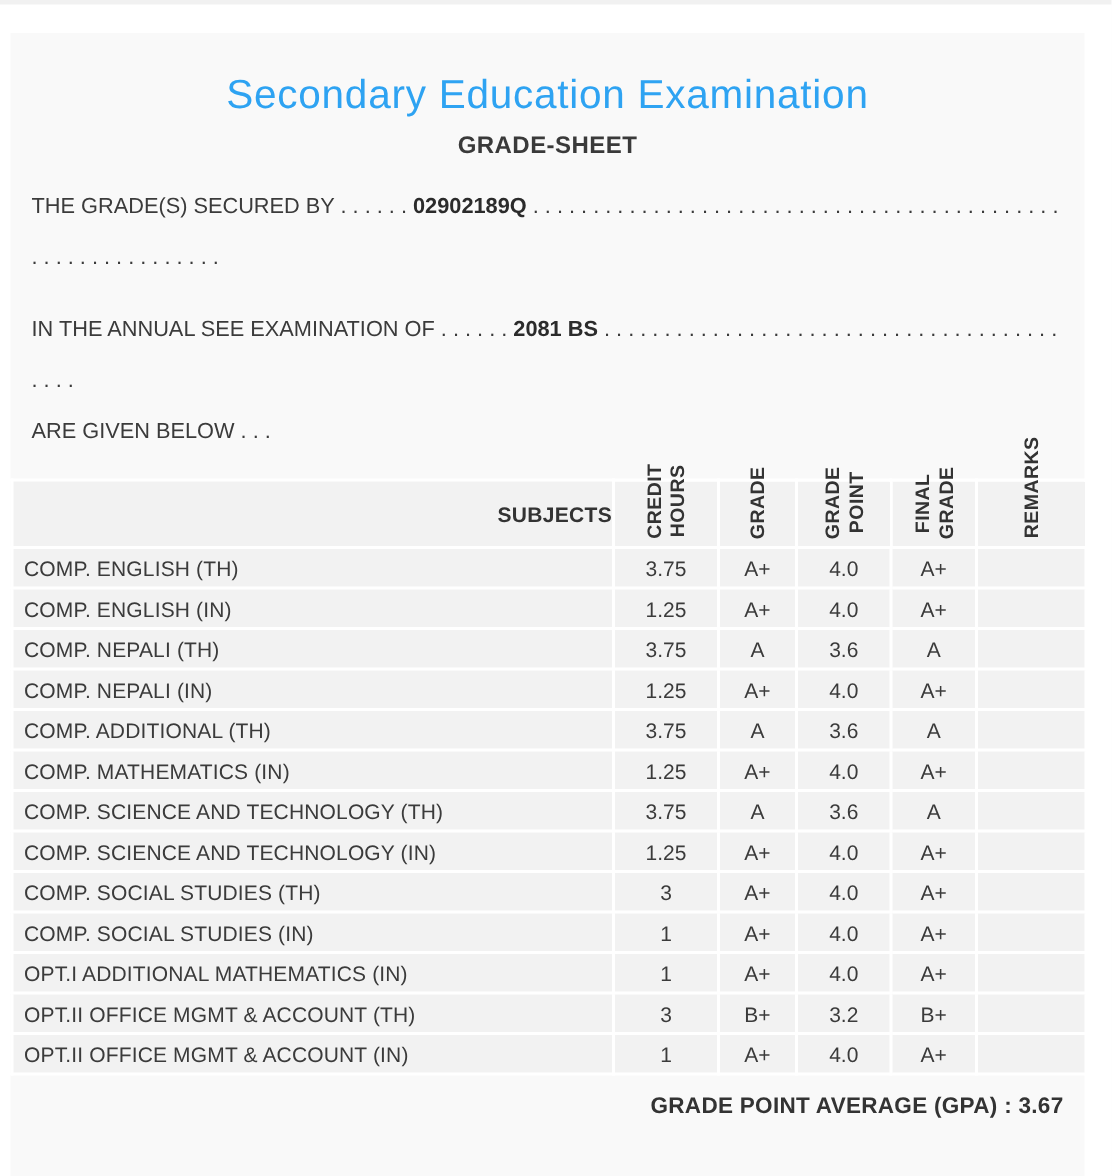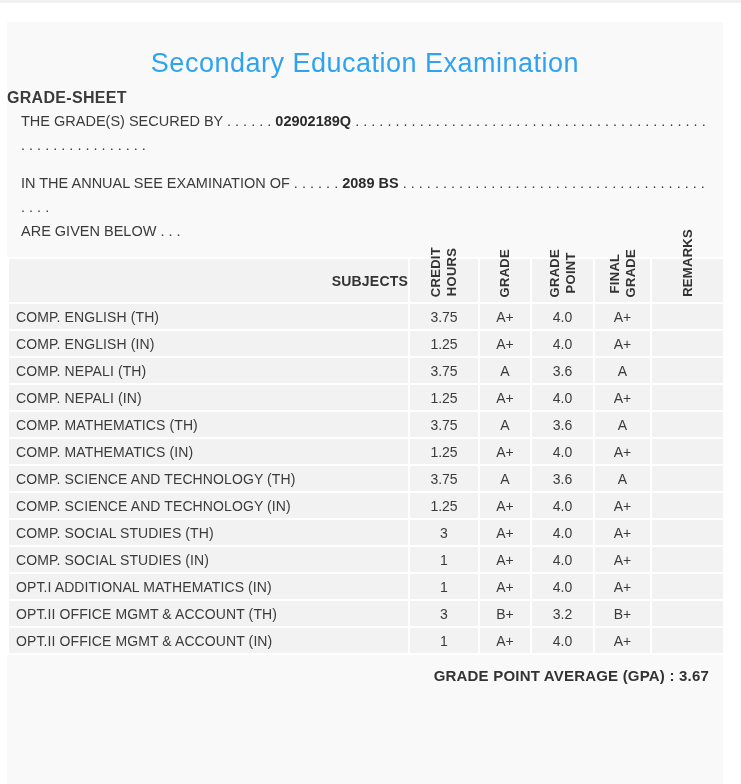--- a/index.html
+++ b/index.html
@@ -9,23 +9,23 @@
     --text:#3b3b3b;
     --text-strong:#2b2b2b;
   }
   *{box-sizing:border-box;margin:0;padding:0;}
   html,body{width:741px;height:784px;overflow:hidden;background:#ffffff;
     font-family:"Liberation Sans",sans-serif;color:var(--text);}
   .top-strip{position:absolute;left:0;top:0;width:741px;height:3px;background:#f1f1f1;}
   .card{position:absolute;left:7px;top:22px;width:716px;height:778px;background:var(--card-bg);}
   h1.page-title{margin-top:26px;text-align:center;font-size:27px;font-weight:400;
     letter-spacing:.5px;color:var(--accent);}
-  h2.sheet-subtitle{margin:10px 0 2px;text-align:left;font-size:16px;font-weight:700;
+  h2.sheet-subtitle{margin:10px 0 14px;text-align:center;font-size:16px;font-weight:700;
     letter-spacing:.3px;color:#3a3a3a;}
-  .statements{padding:0 12px 0 14px;font-size:14.5px;line-height:24px;}
+  .statements{padding:0 12px 0 14px;font-size:14.5px;line-height:34px;}
   .statements p{margin:0 0 14px;}
   .statements .val{font-weight:700;color:var(--text-strong);}
   .statements .suffix{display:block;}
   table.grades{width:716px;table-layout:fixed;border-collapse:collapse;margin-top:4px;
     font-size:14px;}
   table.grades td,table.grades th{background:var(--cell-bg);border:2px solid #ffffff;
     overflow:visible;}
   table.grades th{font-weight:700;}
   th.subjects-th{height:45px;text-align:right;padding-left:7px;font-size:14px;
     letter-spacing:.2px;color:#333;}
@@ -45,21 +45,21 @@
 
 <div class="card">
 
   <h1 class="page-title">Secondary Education Examination</h1>
   <h2 class="sheet-subtitle">GRADE-SHEET</h2>
 
   <div class="statements">
     <p><span>THE GRADE(S) SECURED BY</span><span> . . . . . . </span><span class="val">02902189Q</span><span> . . . . . . . . . . . . . . . . . . . . . . . . . . . . . . . . . . . . . . . . . . . . . . . . . . . . . . . . . . . .</span></p>
 
 
-    <p><span>IN THE ANNUAL SEE EXAMINATION OF</span><span> . . . . . . </span><span class="val">2089 BS</span><span> . . . . . . . . . . . . . . . . . . . . . . . . . . . . . . . . . . . . . . . . . .</span><span class="suffix">ARE GIVEN BELOW . . .</span></p>
+    <p><span>IN THE ANNUAL SEE EXAMINATION OF</span><span> . . . . . . </span><span class="val">2081 BS</span><span> . . . . . . . . . . . . . . . . . . . . . . . . . . . . . . . . . . . . . . . . . .</span><span class="suffix">ARE GIVEN BELOW . . .</span></p>
   </div>
 
   <table class="grades">
     <colgroup>
       <col style="width:401px">
         <col style="width:70px">
         <col style="width:52px">
       <col style="width:63px">
         <col style="width:57px">
         <col style="width:73px">
@@ -118,21 +118,21 @@
   <tr>
     <td class="subj">COMP. NEPALI (IN)</td>
     <td>1.25</td>
     <td>A+</td>
     <td>4.0</td>
     <td>A+</td>
     <td></td>
   </tr>
 
   <tr>
-    <td class="subj">COMP. MATHEMATICS (TH)</td>
+    <td class="subj">COMP. ADDITIONAL (TH)</td>
     <td>3.75</td>
     <td>A</td>
     <td>3.6</td>
     <td>A</td>
     <td></td>
   </tr>
 
   <tr>
     <td class="subj">COMP. MATHEMATICS (IN)</td>
     <td>1.25</td>

